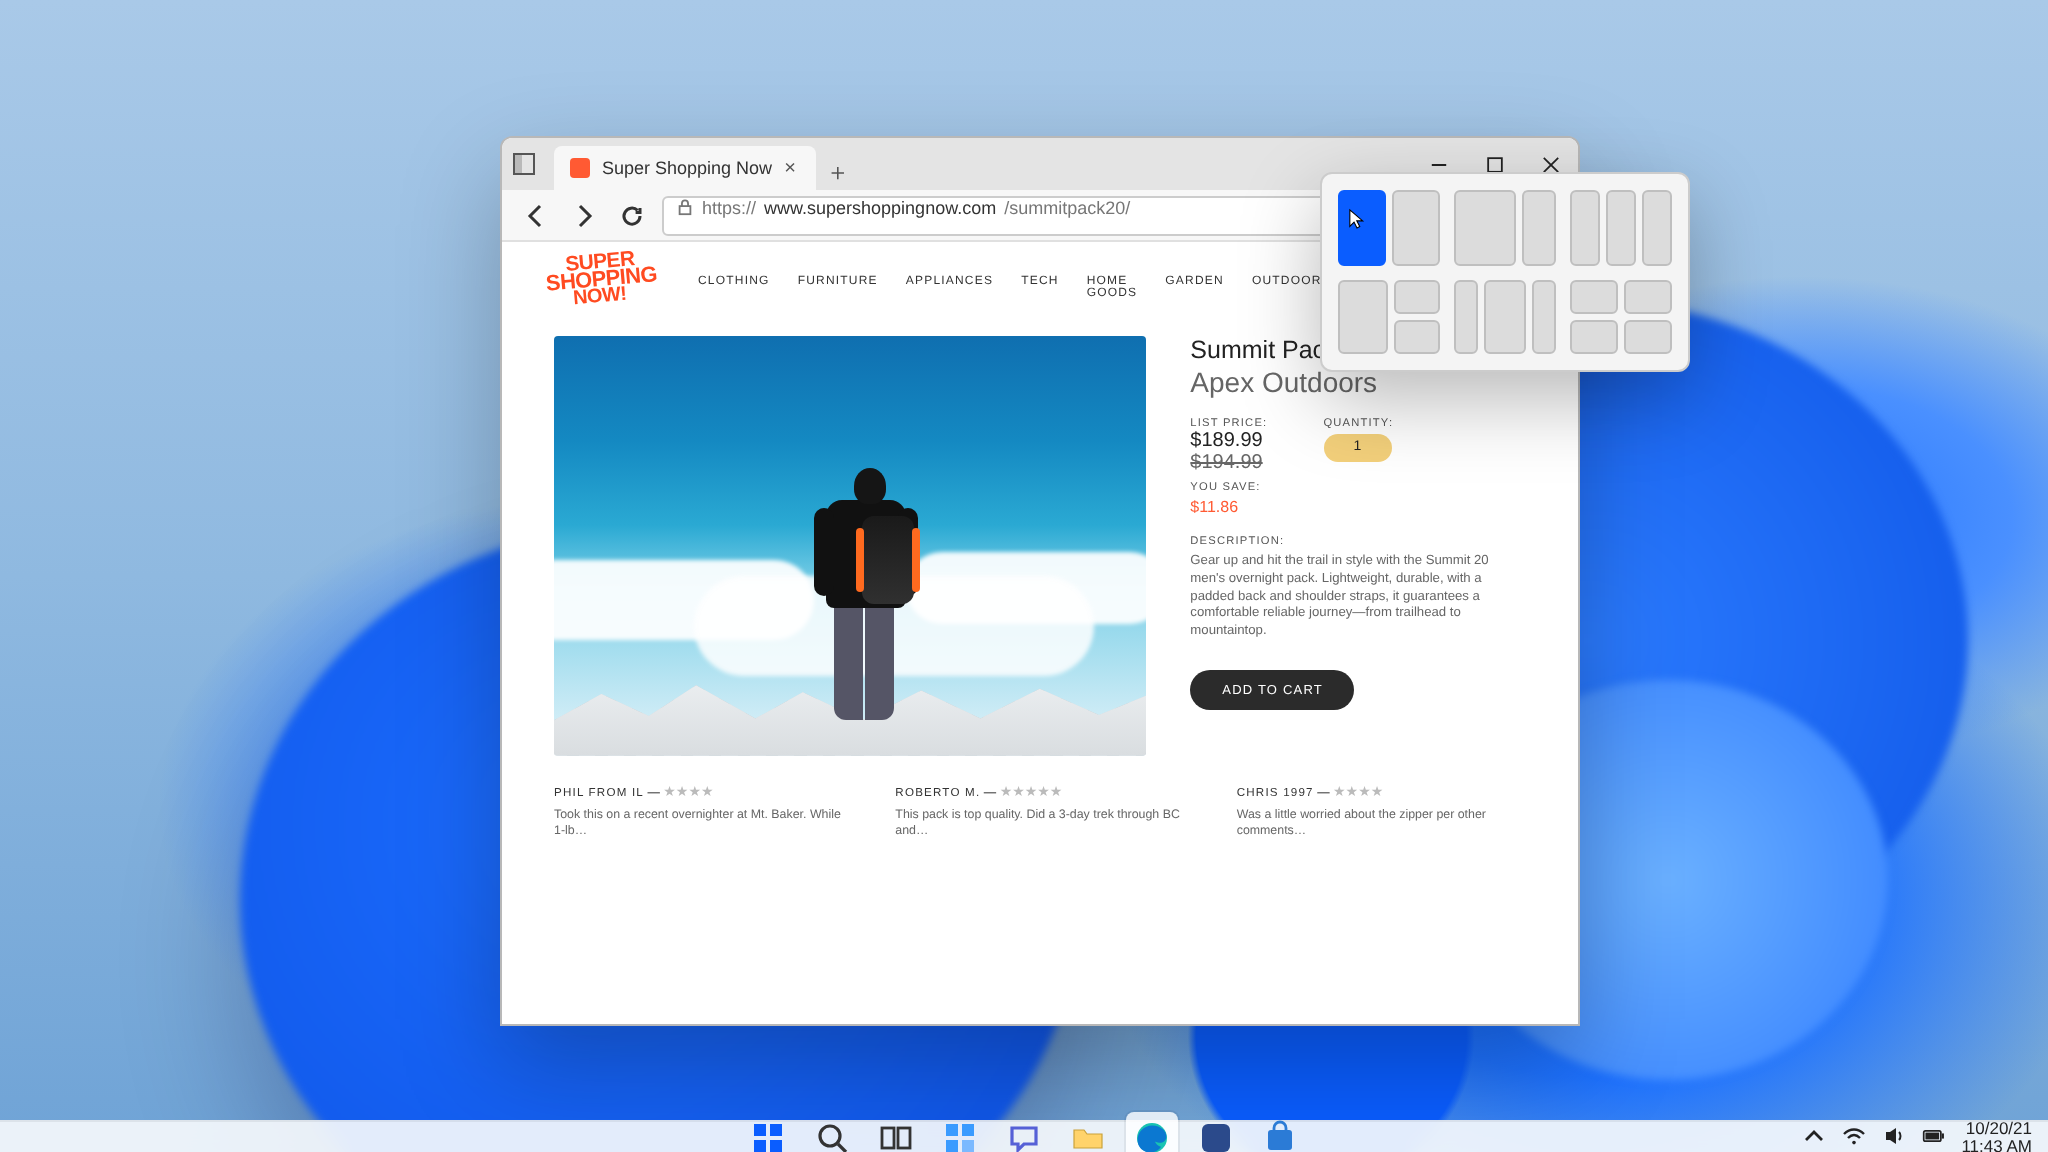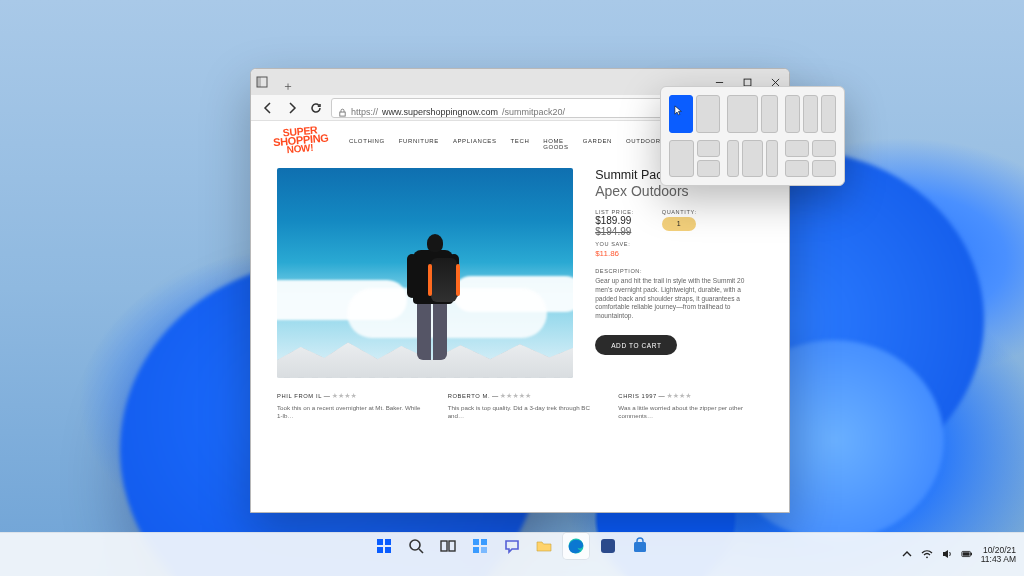--- a/index.html
+++ b/index.html
@@ -37,21 +37,21 @@
   .tab .fav { width:10px;height:10px;border-radius:2px;background:#ff5a33; }
   .tab .close-x { margin-left:auto; font-size:10px; color:#555; }
   .newtab { width:22px; display:flex; align-items:center; justify-content:center; color:#555; font-size:12px; }
   .win-ctrls { display:flex; }
   .win-ctrls div { width:28px; display:flex; align-items:center; justify-content:center; }
   .win-ctrls svg{width:9px;height:9px;stroke:#222;stroke-width:1;fill:none;}
 
   .toolbar { height:26px; display:flex; align-items:center; gap:6px; padding:0 8px; background:#f7f7f7; border-bottom:1px solid #e0e0e0; }
   .tbtn { width:18px; height:18px; display:flex; align-items:center; justify-content:center; color:#333; }
   .tbtn svg{width:12px;height:12px;stroke:#333;stroke-width:1.5;fill:none;}
-  .addr { flex:1; display:flex; align-items:flex-end; height:20px; border:1px solid #ccc; border-radius:3px; padding:0 6px; background:#fff; font-size:9px; color:#777; gap:4px; }
+  .addr { flex:1; display:flex; align-items:flex-start; height:20px; border:1px solid #ccc; border-radius:3px; padding:0 6px; background:#fff; font-size:9px; color:#777; gap:4px; }
   .addr svg{width:9px;height:9px;stroke:#777;fill:none;}
   .addr .url-d{color:#333;}
 
   .content { flex:1; overflow:hidden; background:#fff; }
 
   
   .store-hdr { display:flex; align-items:center; padding:6px 22px 4px; gap:22px; }
   .logo { width:54px; line-height:.85; }
   .logo span{font-weight:800;font-size:10.5px;display:block;text-align:center;letter-spacing:-.3px;transform:rotate(-5deg);}
   .logo .l1{color:#ff4b21;}
@@ -116,22 +116,22 @@
   .z{ background:#dcdcdc; border:1px solid #bfbfbf; border-radius:3px; }
   .sel{ background:#0a5dff !important; border-color:#0a5dff !important; position:relative;}
   .cursor{position:absolute;left:4px;top:6px;}
   .cursor svg{width:11px;height:11px;}
   .lay .col{display:flex;flex-direction:column;gap:3px;flex:1;}
   .z.f{flex:1;}
   .z.w{flex:1.3;}
   .z.n{flex:.7;}
 
   
-  .taskbar{position:absolute;left:0;right:0;bottom:0;height:44px;background:rgba(245,248,252,.92);
-    border-top:1px solid rgba(0,0,0,.06);display:flex;backdrop-filter:blur(4px);}
+  .taskbar{position:absolute;left:0;right:0;bottom:0;height:16px;background:rgba(245,248,252,.92);
+    border-top:1px solid rgba(0,0,0,.06);display:flex;align-items:center;backdrop-filter:blur(4px);}
   .ticons{position:absolute;left:50%;transform:translateX(-50%);display:flex;gap:6px;}
   .ti{width:26px;height:26px;border-radius:4px;display:flex;align-items:center;justify-content:center;}
   .ti.active{background:rgba(255,255,255,.8);box-shadow:0 0 0 1px rgba(0,0,0,.06);}
   .ti svg{width:18px;height:18px;}
   .tray{margin-left:auto;display:flex;align-items:center;gap:8px;padding-right:8px;font-size:8.5px;color:#222;}
   .tray .dt{line-height:1.05;text-align:right;}
   .tray svg{width:12px;height:12px;}
 </style>
 </head>
 <body>
@@ -146,20 +146,25 @@
 <div class="window">
 
   <div class="titlebar">
     <div class="app-icon">
       <svg viewBox="0 0 12 12">
           <rect x="1" y="1" width="10" height="10" fill="none" stroke="#555"></rect>
           <rect x="1" y="1" width="4" height="10" fill="#555" opacity=".3"></rect>
         </svg>
     </div>
     <div class="tab-strip">
+      <div class="tab">
+        <span class="fav"></span>
+        <span>Super Shopping Now</span>
+        <span class="close-x">×</span>
+      </div>
       <div class="newtab">＋</div>
     </div>
     <div class="win-ctrls">
       <div>
           <svg viewBox="0 0 10 10">
             <line x1="1" y1="5" x2="9" y2="5"></line>
           </svg>
         </div>
       <div>
           <svg viewBox="0 0 10 10">

